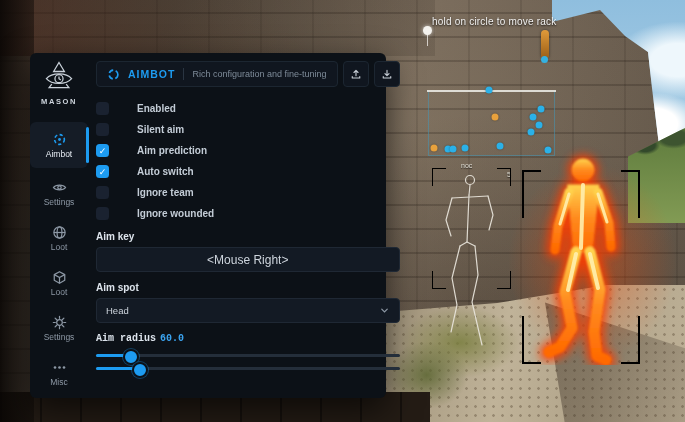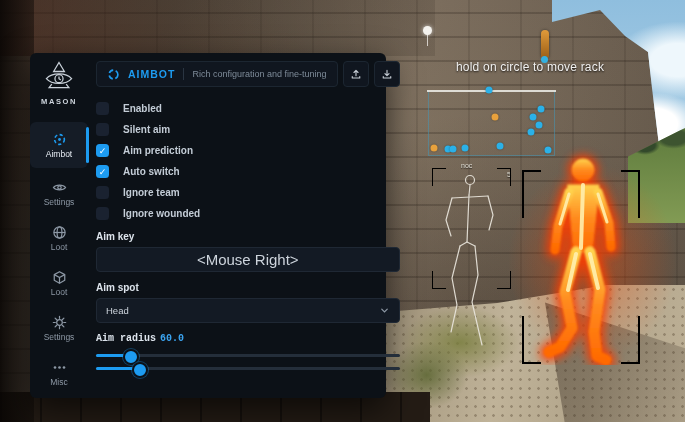--- a/index.html
+++ b/index.html
@@ -44,22 +44,22 @@
   .dark-left{left:0;top:0;width:34px;height:422px;
     background:linear-gradient(90deg, rgba(10,7,5,.92), rgba(10,7,5,.45));}
   .dark-bottom{left:0;top:392px;width:430px;height:30px;background:#241c15;
     background-image:repeating-linear-gradient(90deg, rgba(0,0,0,.4) 0 2px, rgba(0,0,0,0) 2px 40px);}
   .top-shade{left:0;top:0;width:435px;height:56px;
     background:linear-gradient(90deg, rgba(60,28,18,.55), rgba(28,20,14,.38) 40%, rgba(28,20,14,.12));}
   .glow-ambient{left:475px;top:125px;width:235px;height:275px;
     background:radial-gradient(closest-side, rgba(255,72,0,.42), rgba(255,72,0,0) 72%);}
 
   
-  .hint{left:456px;top:16px;font-size:12px;color:rgba(255,255,255,.92);
-        text-shadow:0 1px 2px rgba(0,0,0,.85);letter-spacing:.2px;margin-top:44px;}
+  .hint{left:432px;top:16px;font-size:10px;color:rgba(255,255,255,.92);
+        text-shadow:0 1px 2px rgba(0,0,0,.85);letter-spacing:.2px;}
   .move-handle{left:423px;top:26px;width:9px;height:9px;border-radius:50%;
         background:#f4f2ee;box-shadow:0 0 4px rgba(255,255,255,.7);}
   .handle-stem{left:427px;top:34px;width:1px;height:12px;background:rgba(244,242,238,.75);}
   .capsule{left:541px;top:30px;width:8px;height:29px;border-radius:4px;
         background:linear-gradient(#e09a3a,#9a5e16);box-shadow:0 0 3px rgba(0,0,0,.5);}
   .capsule-dot{left:541px;top:56px;width:7px;height:7px;border-radius:50%;background:#35b1e0;}
 
   .radar{left:428px;top:91px;width:125px;height:64px;
         border-left:1px solid rgba(70,150,180,.55);
         border-right:1px solid rgba(70,150,180,.55);
@@ -105,30 +105,30 @@
         display:flex;align-items:center;gap:8px;padding:0 10px;min-width:0;}
   .hbox .icn{width:13px;height:13px;color:#1d9bf0;flex:none;}
   .htitle{font-size:10.5px;font-weight:bold;letter-spacing:1px;color:#1d9bf0;}
   .hdiv{width:1px;height:12px;background:#2a3542;flex:none;}
   .hdesc{font-size:9px;color:#7e8b99;white-space:nowrap;overflow:hidden;}
   .hbtn{width:26px;height:26px;background:#10161f;border:1px solid #1c2631;border-radius:4px;
         display:flex;align-items:center;justify-content:center;cursor:pointer;}
   .hbtn .icn{width:12px;height:12px;color:#c6cdd5;}
 
   .toggles{margin-top:11px;}
-  .trow{display:flex;align-items:center;gap:14px;height:21px;cursor:pointer;}
+  .trow{display:flex;align-items:center;gap:28px;height:21px;cursor:pointer;}
   .cbox{width:13px;height:13px;border-radius:3.5px;background:#1a2230;flex:none;
         display:flex;align-items:center;justify-content:center;
         font-size:9px;color:rgba(255,255,255,0);}
   .trow.on .cbox{background:#1d9bf0;color:#fff;}
   .tlabel{font-size:10px;font-weight:bold;color:#c3ccd6;}
 
   .sec-label{margin-top:7px;font-size:10px;font-weight:bold;color:#dde4ec;}
   .field-btn{margin-top:5px;height:23px;background:#131a24;border:1px solid #1f2834;border-radius:4px;
-        display:flex;align-items:center;justify-content:center;font-size:15px;color:#cdd4dc;cursor:pointer;}
+        display:flex;align-items:center;justify-content:center;font-size:12px;color:#cdd4dc;cursor:pointer;}
   .select{margin-top:5px;height:23px;background:#131a24;border:1px solid #1f2834;border-radius:4px;
         display:flex;align-items:center;font-size:9.5px;color:#cdd4dc;padding:0 9px;cursor:pointer;}
   .select .icn{margin-left:auto;width:11px;height:11px;color:#8d98a5;}
   .slabel-row{margin-top:10px;font-size:10px;font-weight:bold;color:#dde4ec;font-family:Liberation Mono, monospace;}
   .sval{color:#3ba4f0;margin-left:4px;}
   .track{position:relative;margin-top:10px;height:3px;border-radius:2px;background:#242e3a;cursor:pointer;}
   .fill{position:absolute;left:0;top:0;height:3px;border-radius:2px;background:#1d9bf0;}
   .thumb{position:absolute;top:-5px;width:12px;height:12px;border-radius:50%;
         background:#1d9bf0;border:2px solid #0c1117;box-shadow:0 0 0 1px rgba(29,155,240,.35);}
 </style>

